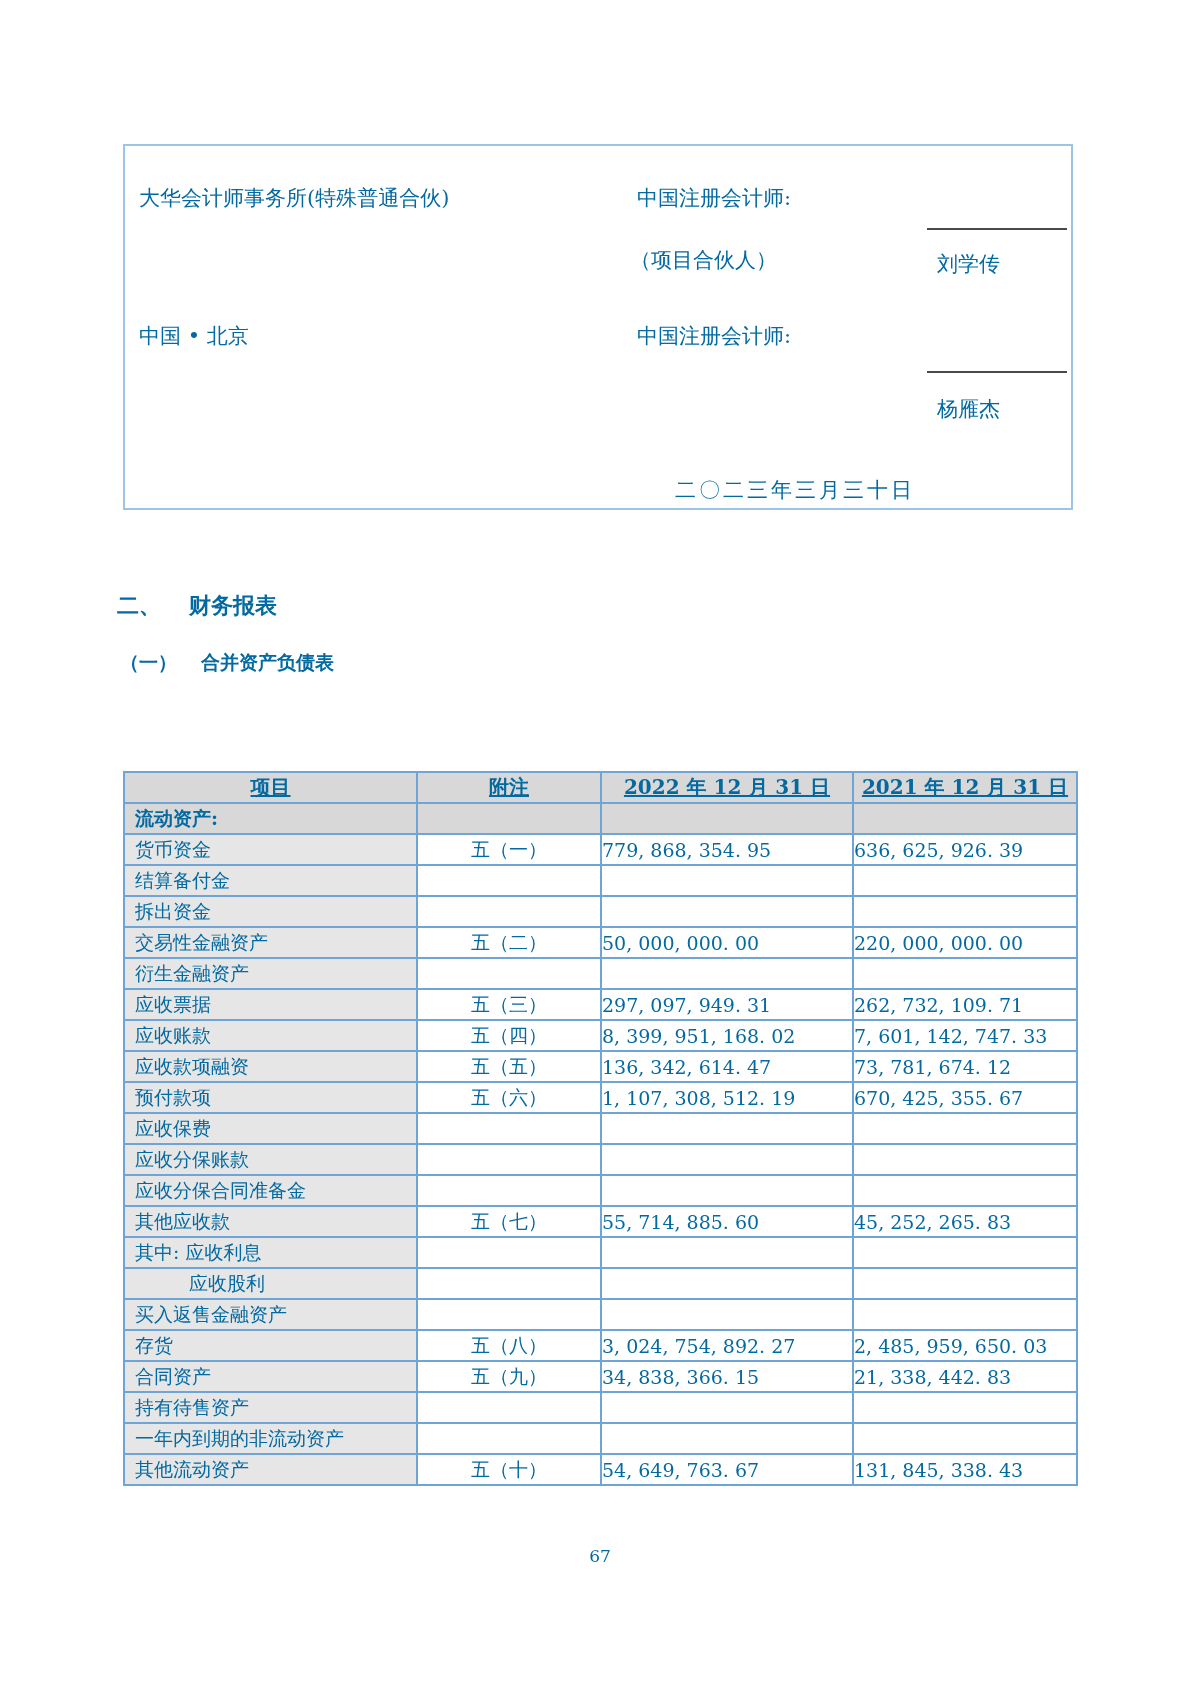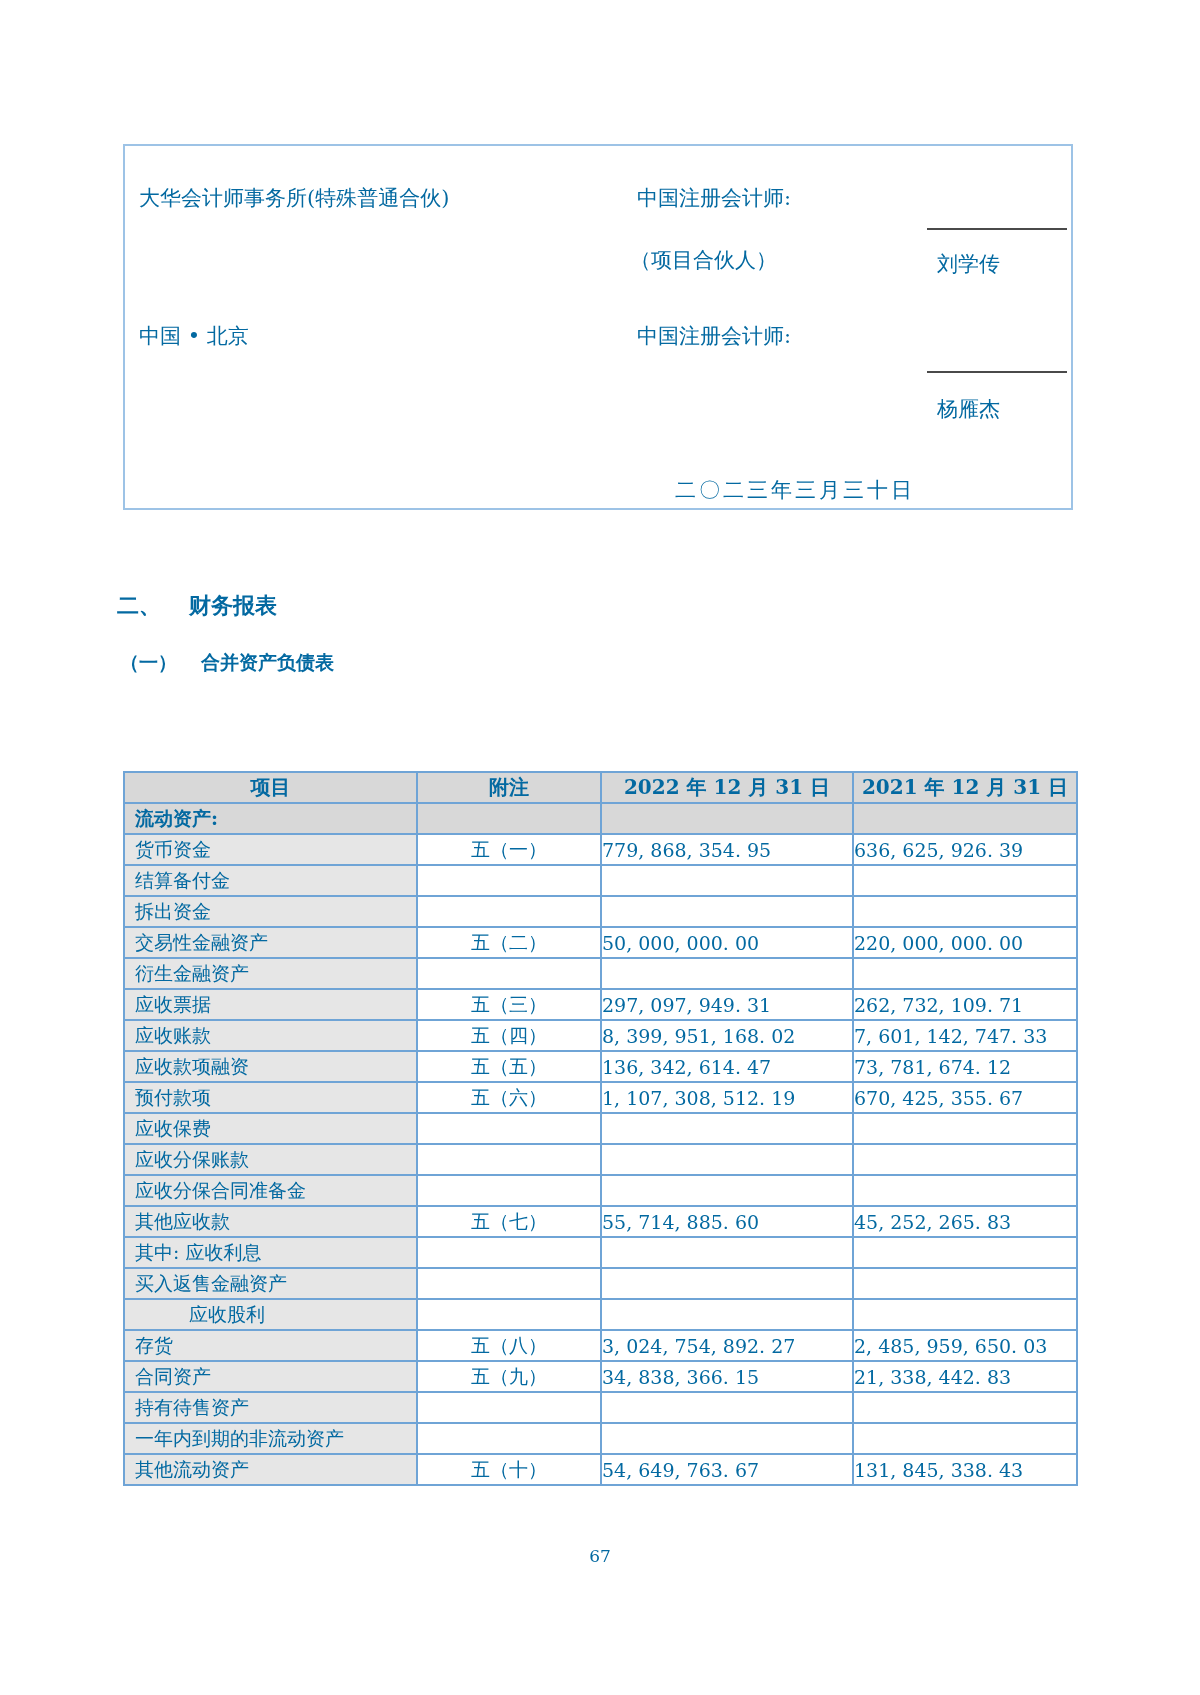--- a/index.html
+++ b/index.html
@@ -72,20 +72,21 @@
     height: 31px;
     padding: 0;
     overflow: hidden;
     white-space: nowrap;
   }
   table.bs th {
     background: #D8D8D8;
     font-weight: bold;
     text-align: center;
     font-size: 20px;
+    text-decoration: underline;
   }
   table.bs td.item { background: #E6E6E6; text-align: left; padding-left: 10px; }
   table.bs td.item.indent { padding-left: 64px; }
   table.bs td.note { text-align: center; background: #ffffff; }
   table.bs td.val  { text-align: left; padding-right: 8px; background: #ffffff; }
   table.bs tr.section td { background: #D8D8D8; font-weight: bold; }
 
   .page-footer {
     position: absolute; left: 0; top: 1546px;
     width: 100%; text-align: center; font-size: 17px;
@@ -217,27 +218,27 @@
           <td class="val">55, 714, 885. 60</td>
           <td class="val">45, 252, 265. 83</td>
         </tr>
         <tr>
           <td class="item">其中: 应收利息</td>
           <td class="note"></td>
           <td class="val"></td>
           <td class="val"></td>
         </tr>
         <tr>
+          <td class="item indent">应收股利</td>
+          <td class="note"></td>
+          <td class="val"></td>
+          <td class="val"></td>
+        </tr>
+        <tr>
           <td class="item">买入返售金融资产</td>
-          <td class="note"></td>
-          <td class="val"></td>
-          <td class="val"></td>
-        </tr>
-        <tr>
-          <td class="item indent">应收股利</td>
           <td class="note"></td>
           <td class="val"></td>
           <td class="val"></td>
         </tr>
         <tr>
           <td class="item">存货</td>
           <td class="note">五（八）</td>
           <td class="val">3, 024, 754, 892. 27</td>
           <td class="val">2, 485, 959, 650. 03</td>
         </tr>

